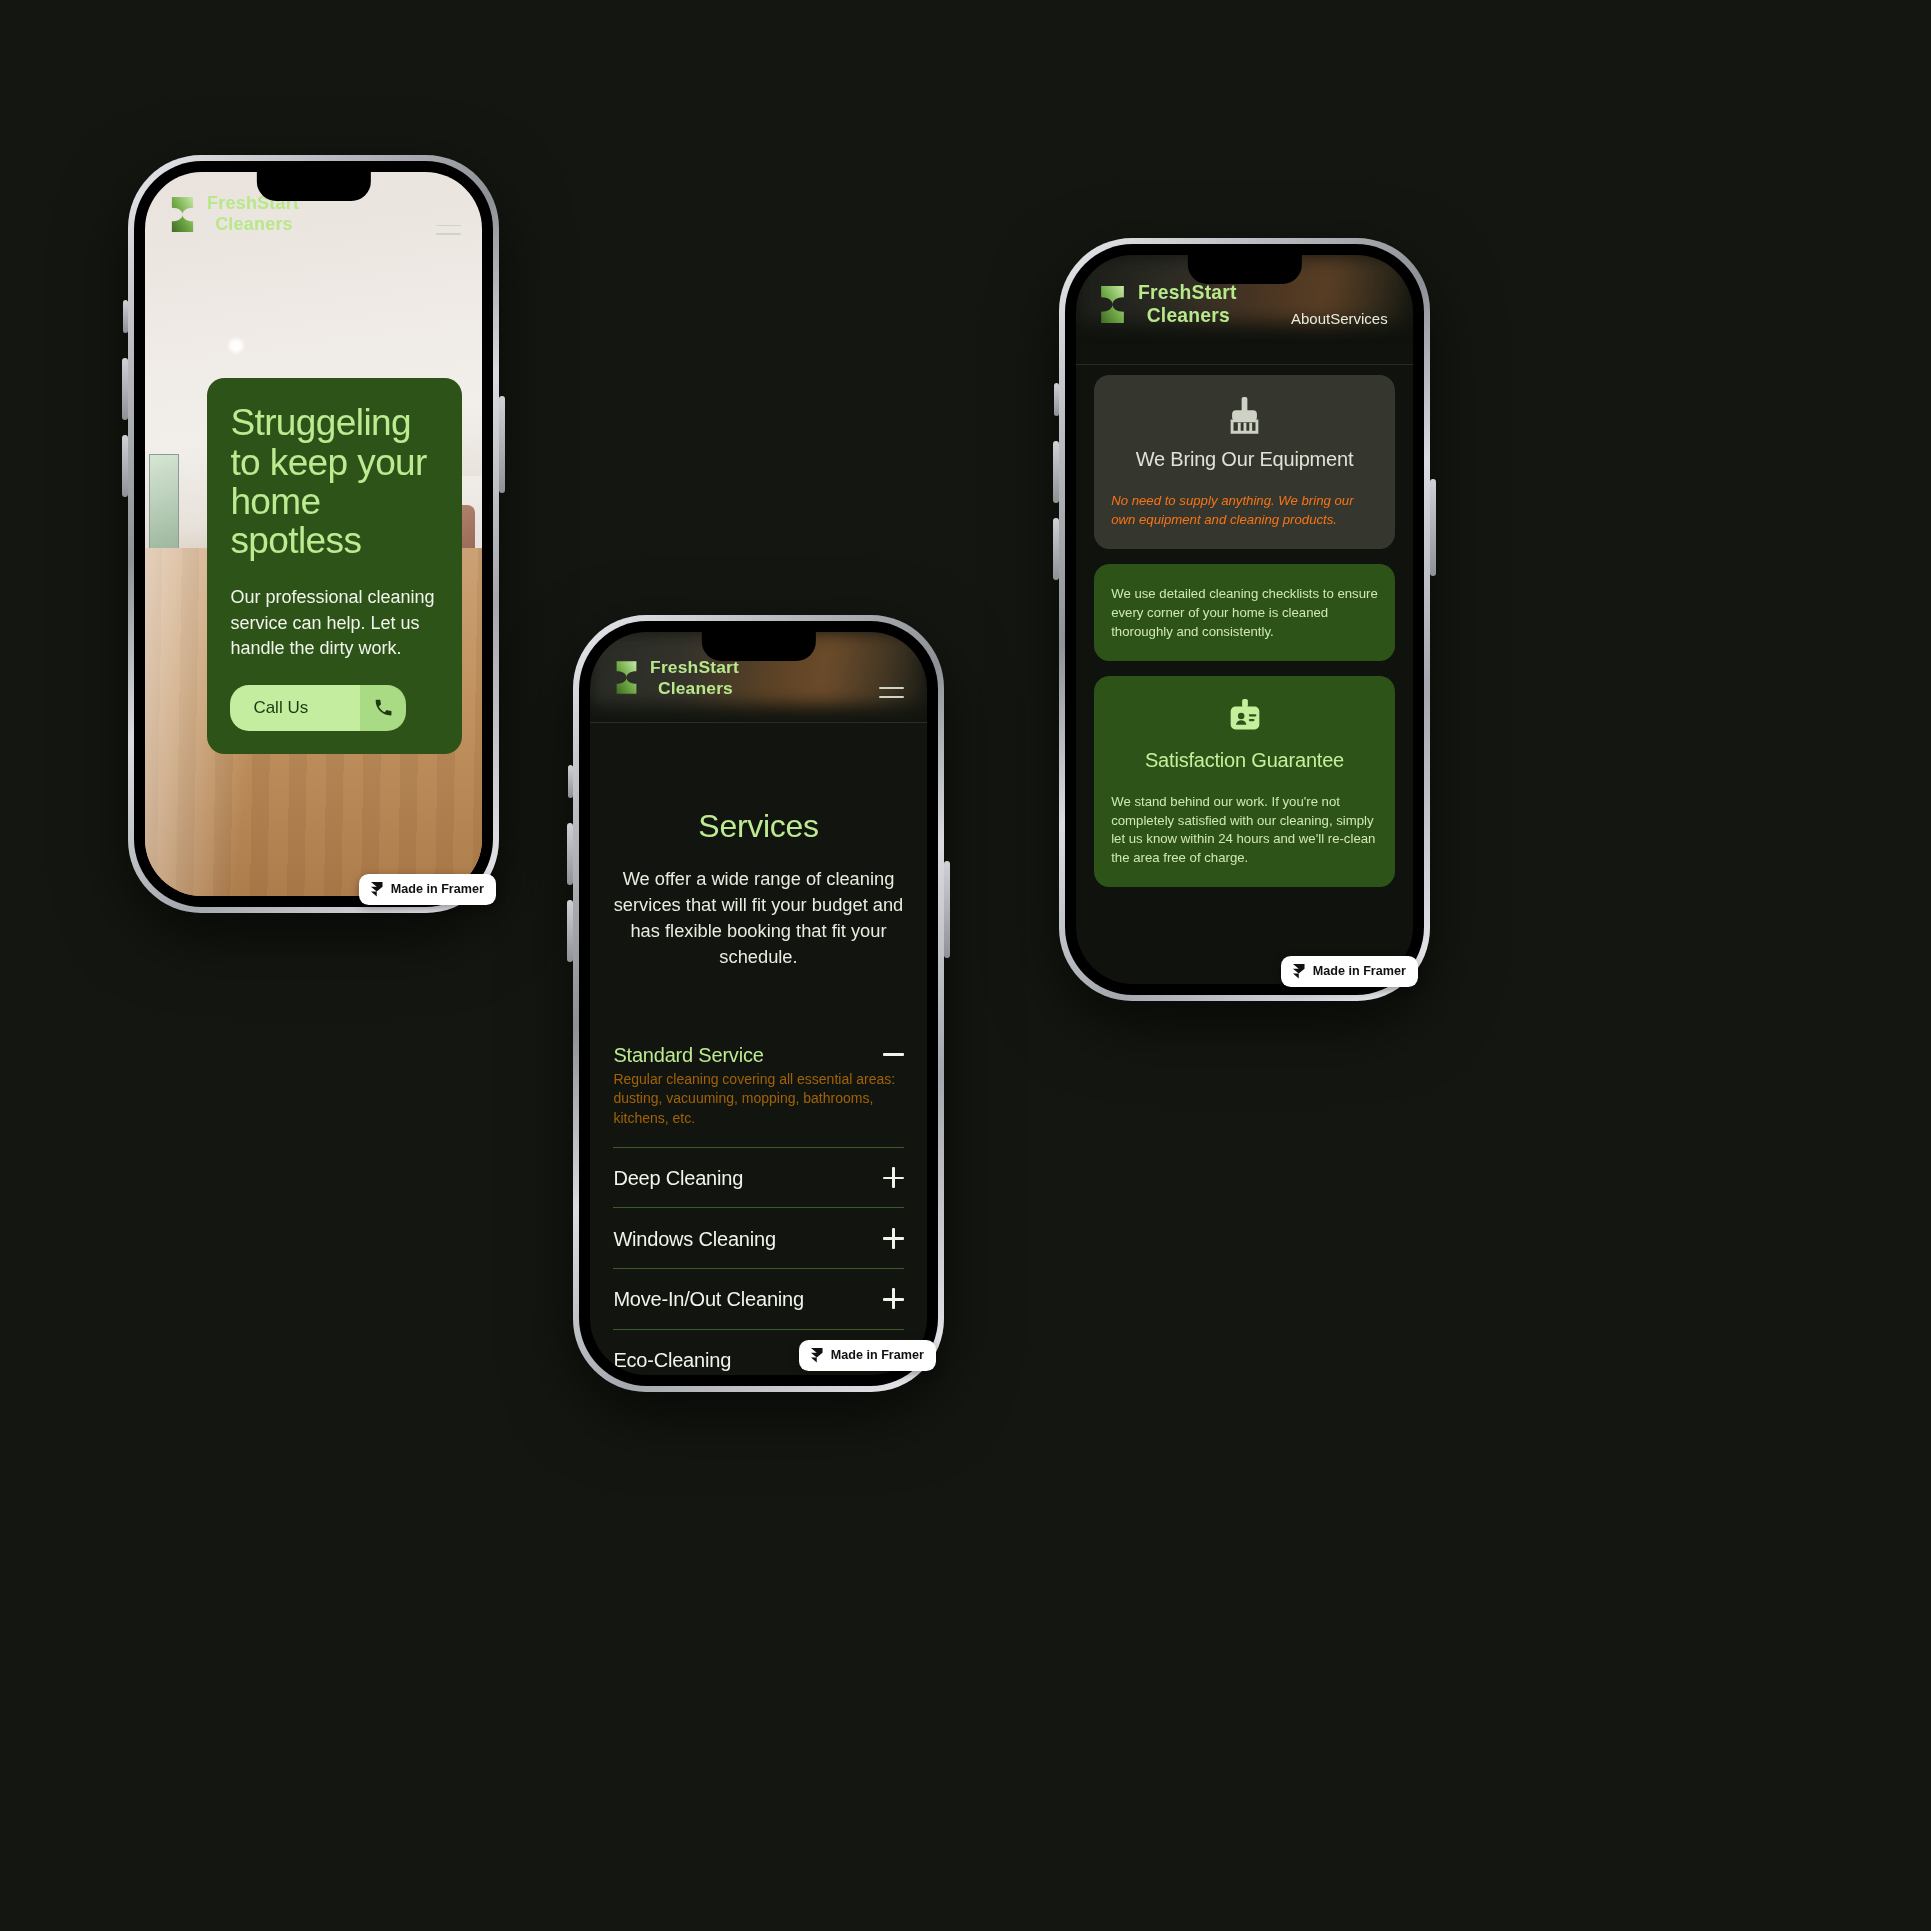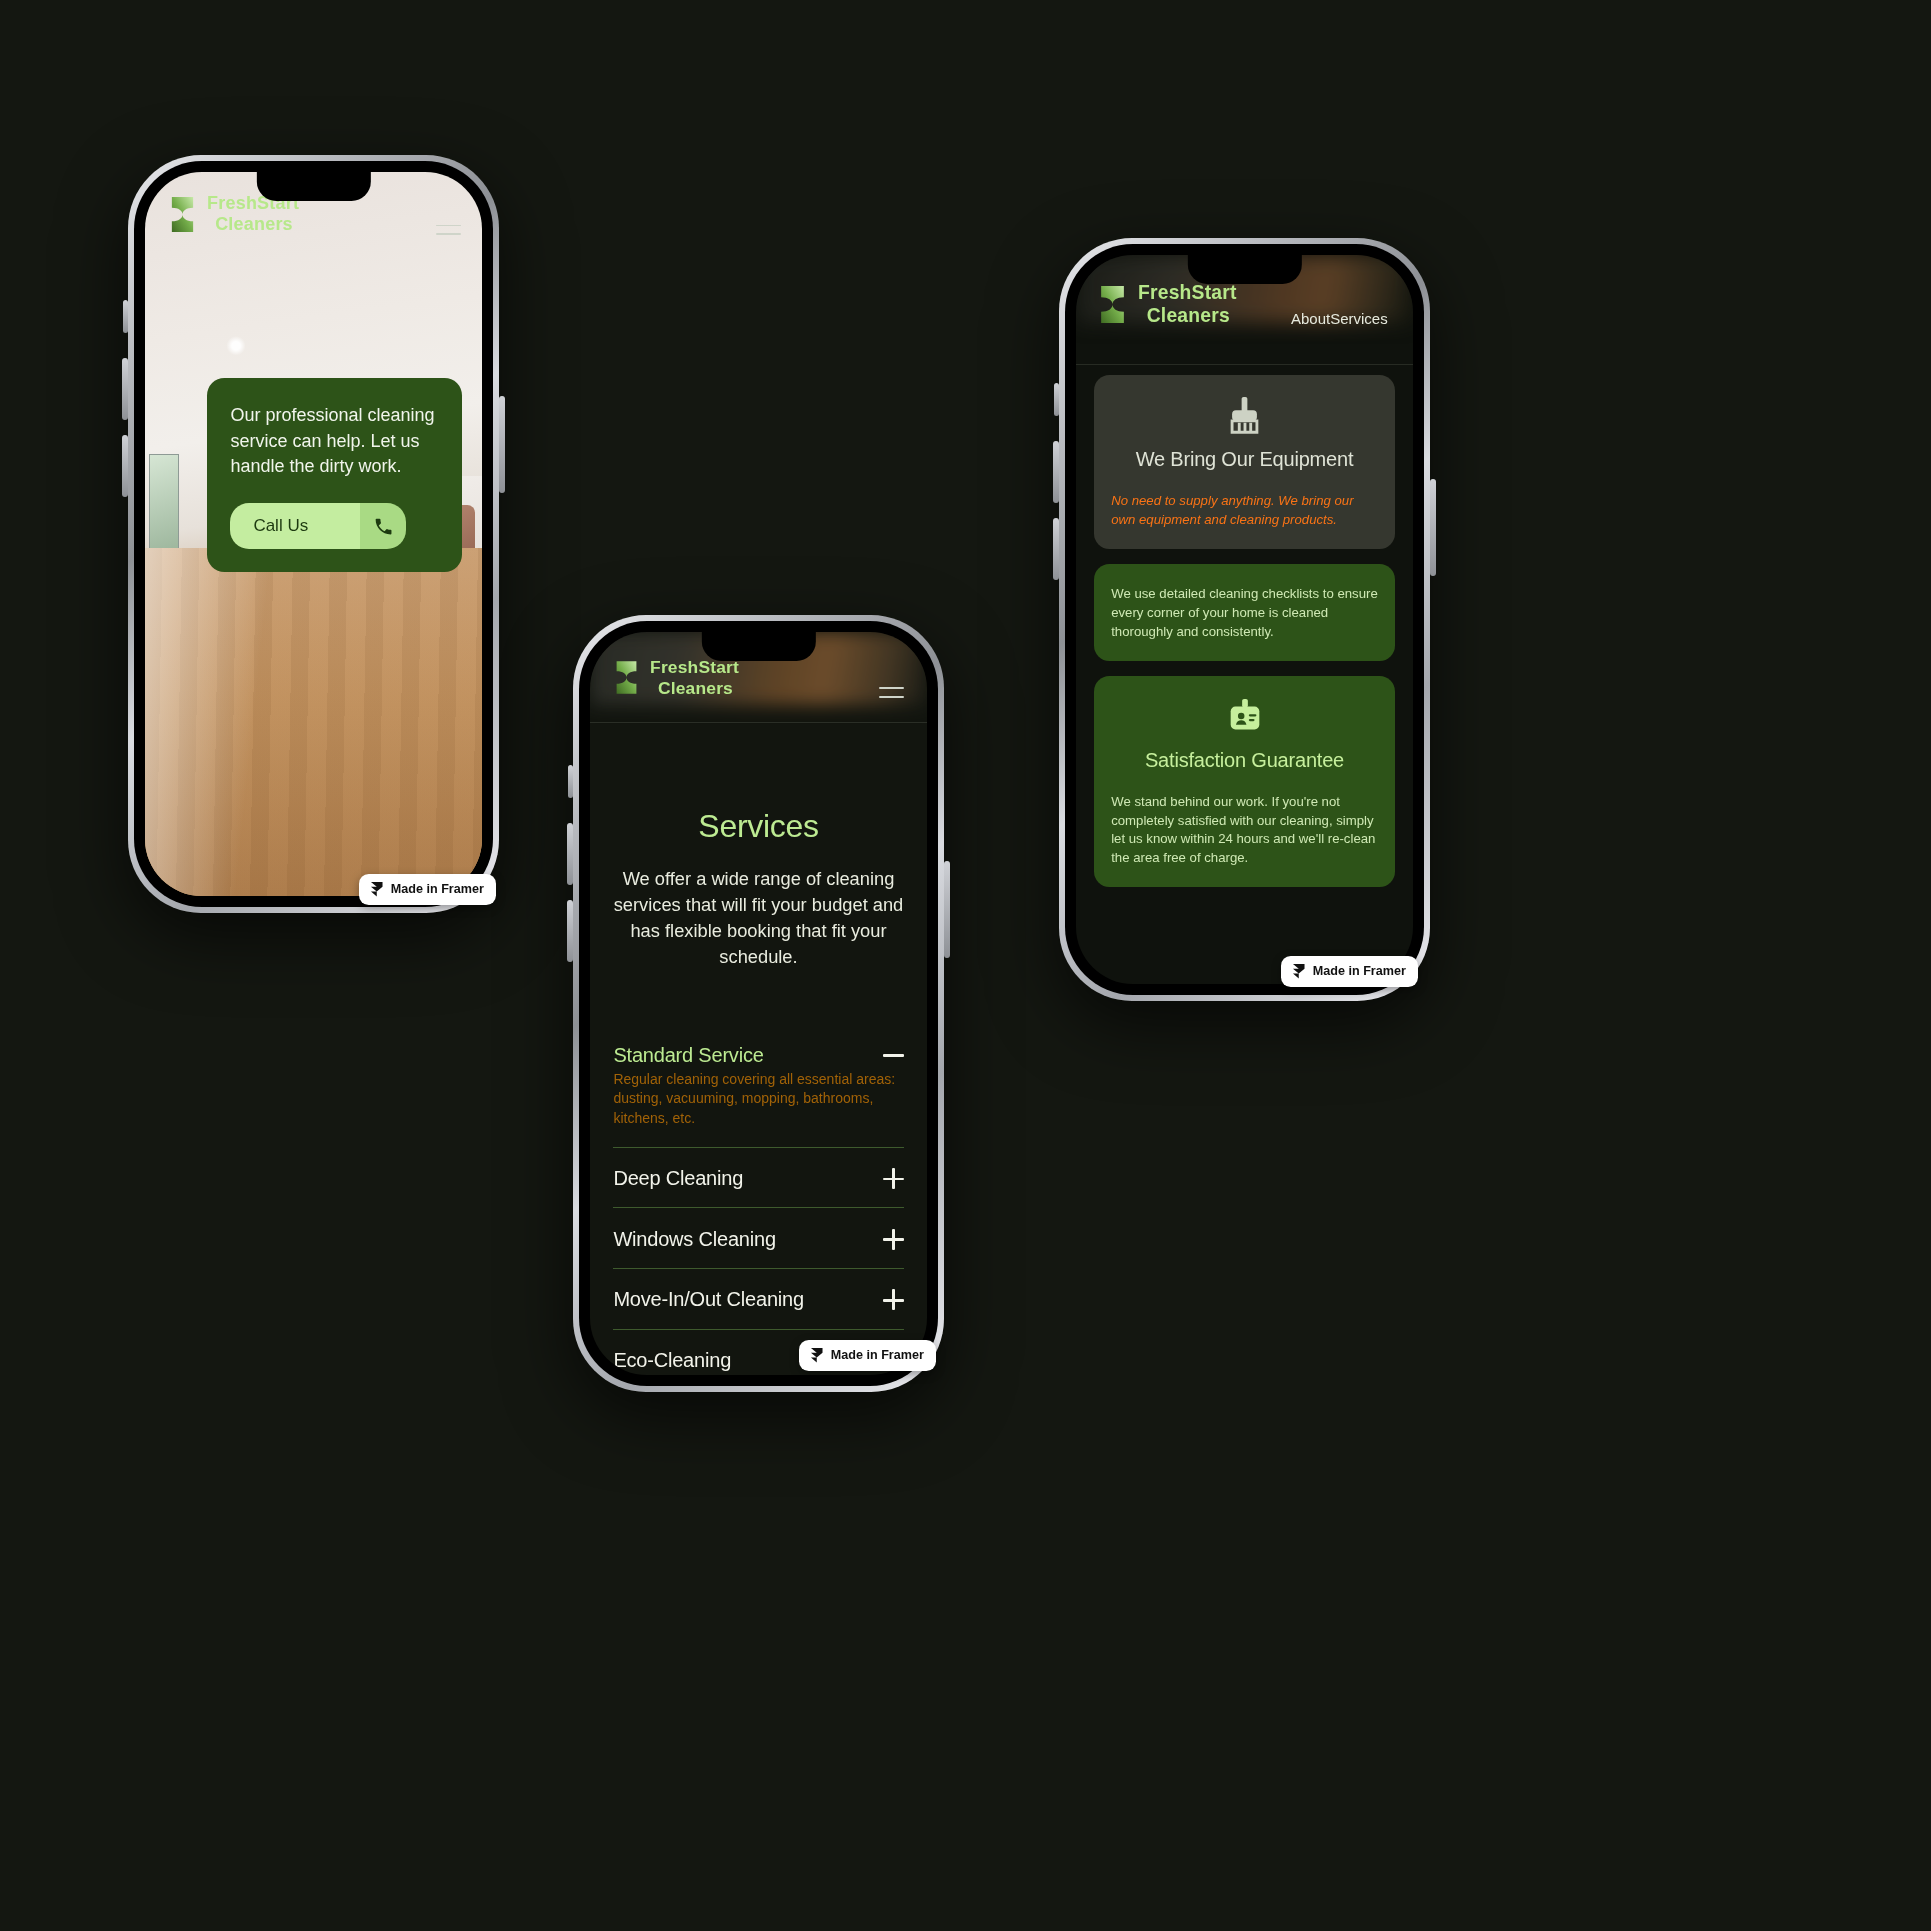--- a/index.html
+++ b/index.html
@@ -161,21 +161,21 @@
   .svc-title{
     text-align:center; color:#bdeb92; font-size:32px; margin-top:60px; margin-bottom:21px;
     letter-spacing:-0.3px;
   }
   .svc-desc{
     text-align:center; color:#e9ecdf; font-size:18.3px; line-height:1.42;
     margin:0 auto 54px auto; max-width:319px;
   }
   .acc-item{ border-bottom:1px solid #3e5a2d; padding:19.3px 0 17.4px 0; }
   .acc-item.first{ border-top:none; }
-  .acc-head{ display:flex; align-items:center; }
+  .acc-head{ display:flex; align-items:flex-start; }
   .acc-label{ font-size:20px; color:#f2f3ea; letter-spacing:-0.2px; }
   .acc-item.open .acc-label{ color:#bdeb92; }
   .acc-sign{ margin-left:auto; position:relative; width:21px; height:21px; }
   .acc-sign i{ position:absolute; background:#f2f3ea; border-radius:1px; }
   .acc-sign .h{ left:0; top:9.7px; width:21px; height:2.9px; }
   .acc-sign .v{ left:9.7px; top:0; width:2.9px; height:21px; }
   .acc-body{ color:#a16207; font-size:14px; line-height:1.42; margin-top:3px; }
 
   
   #phone3{ left:1059px; top:238px; width:371px; height:763px; }
@@ -266,20 +266,21 @@
             <span class="l2">Cleaners</span>
           </div>
         </div>
         <div class="hamburger">
           <span></span>
             <span></span>
         </div>
       </div>
 
       <div class="hero-card">
+        <div class="hero-title">Struggeling to keep your home spotless</div>
         <div class="hero-sub">Our professional cleaning service can help. Let us handle the dirty work.</div>
         <div class="call-btn">
           <div class="lbl">Call Us</div>
           <div class="ic">
             <svg width="21" height="21" viewBox="0 0 24 24" fill="#1d3a10">
               <path d="M6.6 10.8c1.4 2.8 3.8 5.1 6.6 6.6l2.2-2.2c.3-.3.7-.4 1-.2 1.2.4 2.4.6 3.7.6.6 0 1 .4 1 1V20c0 .6-.4 1-1 1C10.6 21 3 13.4 3 4c0-.6.4-1 1-1h3.5c.6 0 1 .4 1 1 0 1.3.2 2.5.6 3.7.1.3 0 .7-.2 1z"></path>
             </svg>
           </div>
         </div>
       </div>

